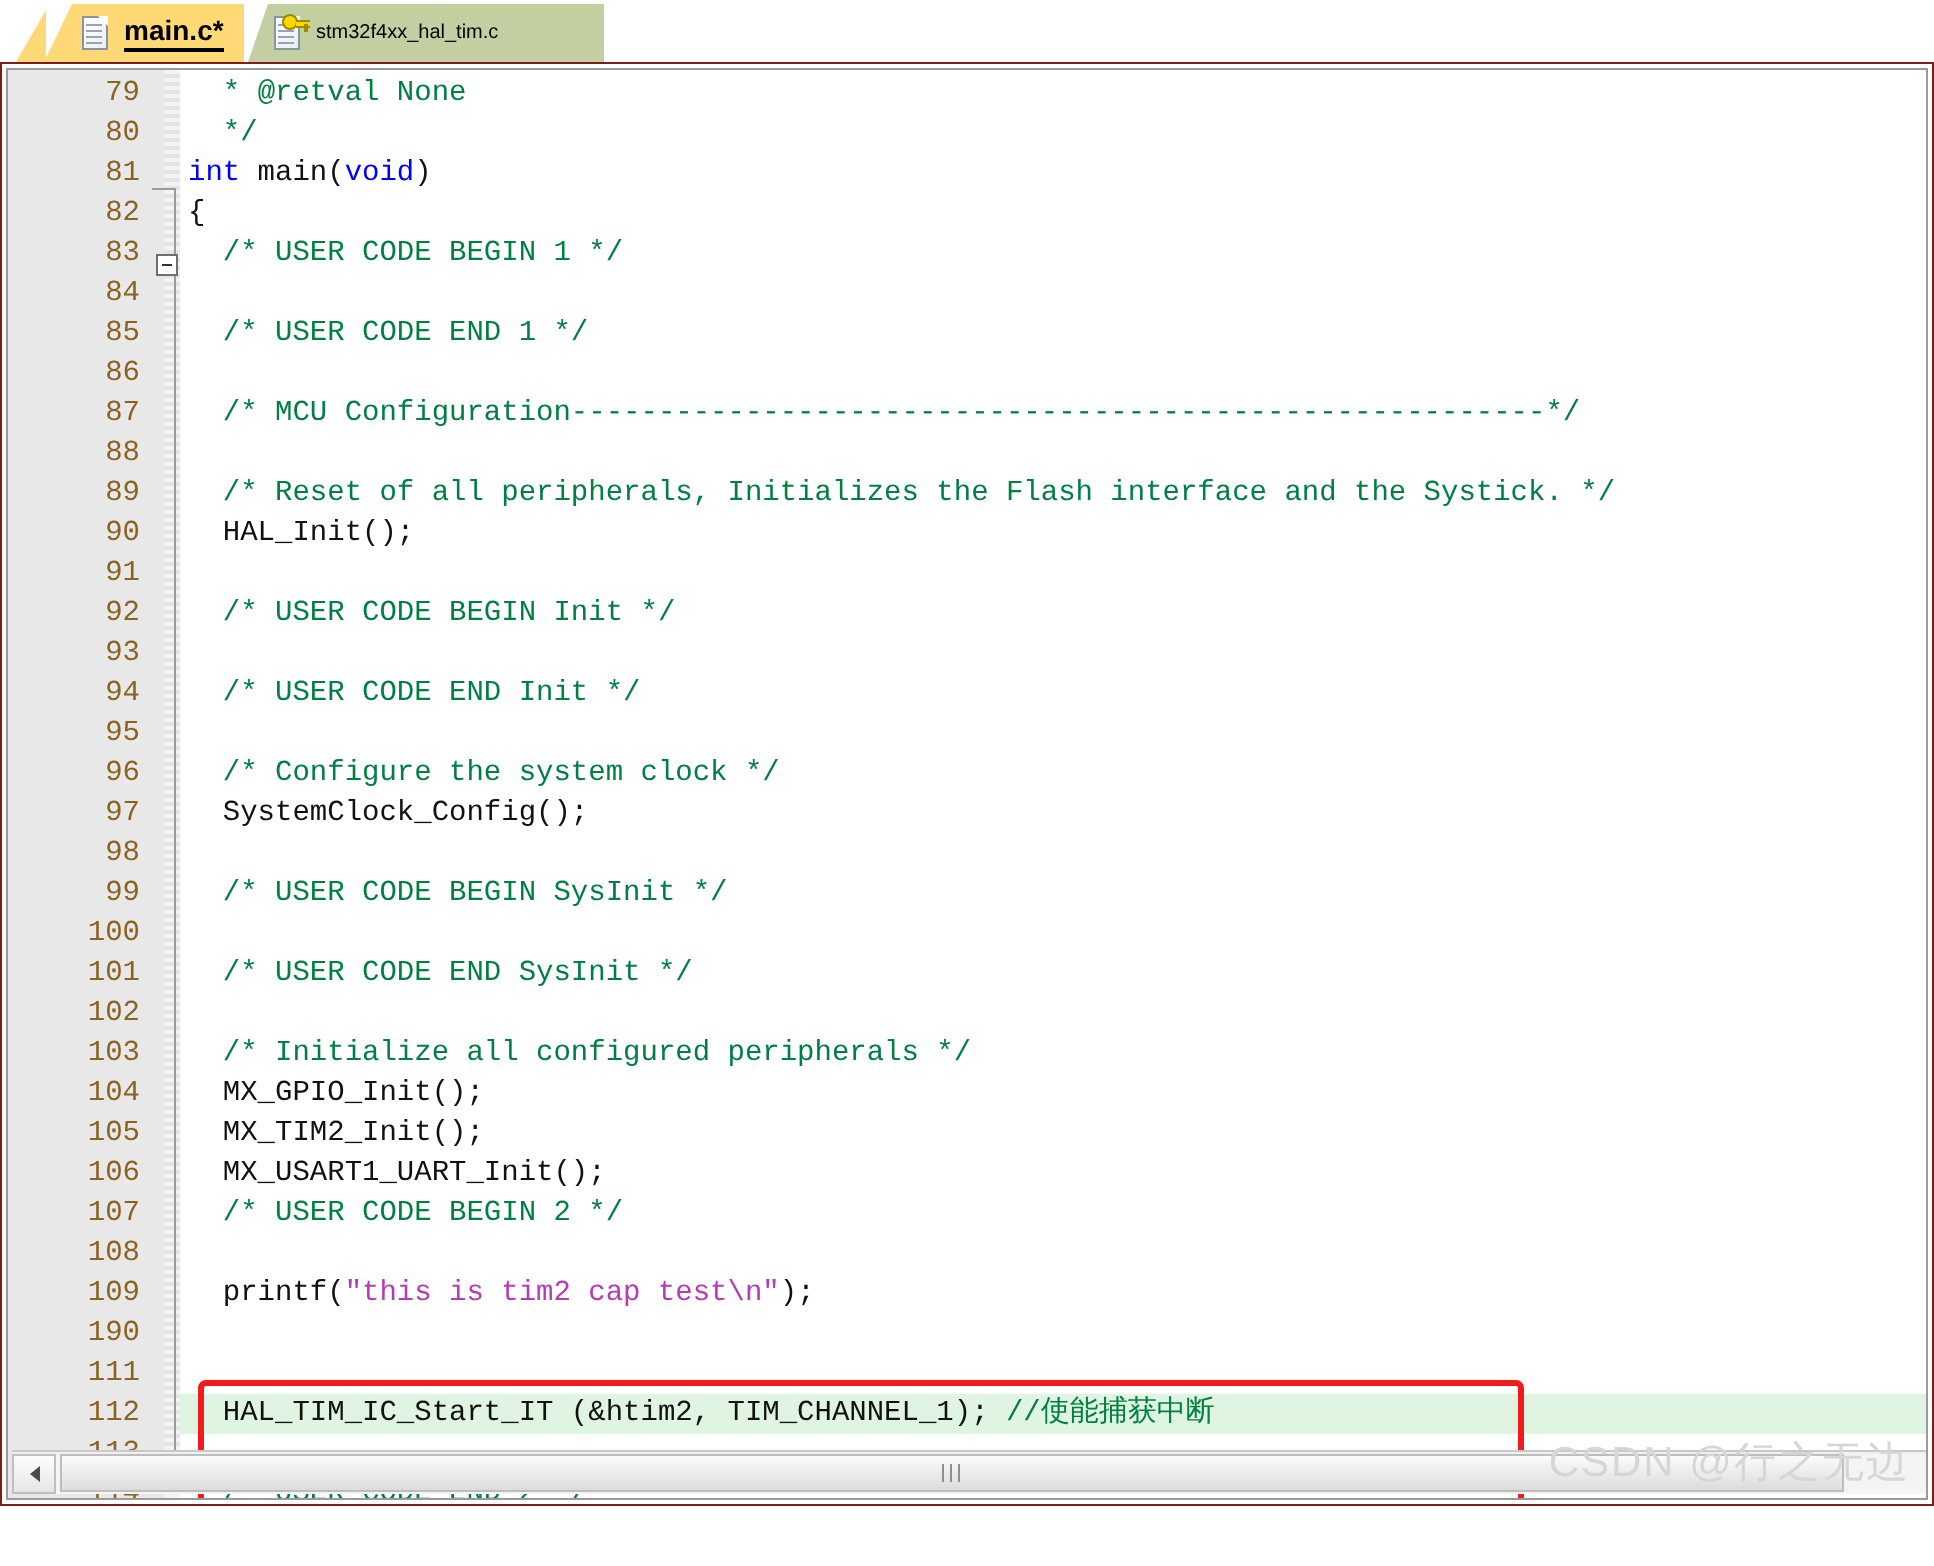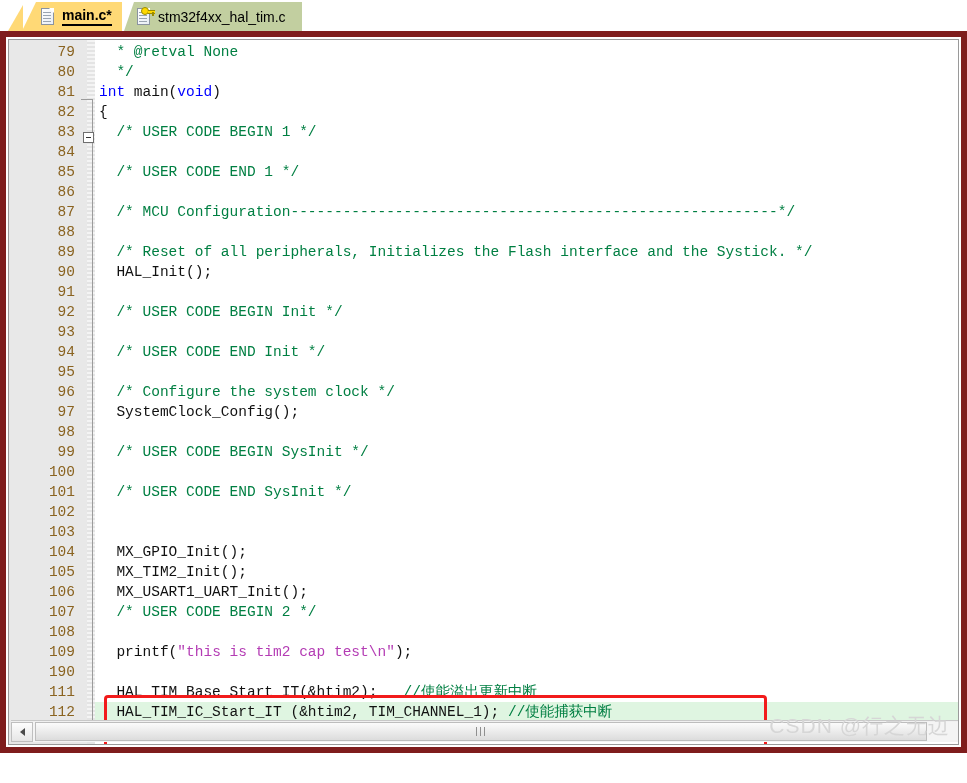--- a/index.html
+++ b/index.html
@@ -70,36 +70,36 @@
     font-weight:bold;color:#000000;font-size:14px;
     border-bottom:2px solid #000000;line-height:17px;
   }
   
   #tab-hal{
     left:124px;width:178px;
     background:#c2cfa0;
     clip-path:polygon(10px 0, 100% 0, 100% 100%, 0 100%);
     padding-left:12px;padding-right:8px;
   }
-  #tab-hal .tab-label{color:#000000;font-size:14px;}
+  #tab-hal .tab-label{color:#000000;font-size:10px;}
 
   
   .notch{
     position:absolute;left:8px;top:4px;width:16px;height:27px;
     background:#ffffff;
   }
   .notch::after{
     content:"";position:absolute;left:0;bottom:0;width:0;height:0;
     border-left:15px solid transparent;border-bottom:26px solid #ffd976;
   }
 
   
   #editor-frame{
     position:absolute;left:0;top:31px;width:967px;height:722px;
-    border:6px solid #7f1d1d;
+    border:1px solid #7f1d1d;
     box-sizing:border-box;
     background:#ffffff;
   }
   #editor-inner{
     position:absolute;left:2px;top:2px;right:2px;bottom:2px;
     border:1px solid #9a9a9a;
     box-sizing:border-box;
     background:#ffffff;
     overflow:hidden;
   }
@@ -256,29 +256,29 @@
         <div class="row" style="top: 282px;"><span class="lnum">93</span><span class="ltext"></span></div>
         <div class="row" style="top: 302px;"><span class="lnum">94</span><span class="ltext"><span class="c-comment">  /* USER CODE END Init */</span></span></div>
         <div class="row" style="top: 322px;"><span class="lnum">95</span><span class="ltext"></span></div>
         <div class="row" style="top: 342px;"><span class="lnum">96</span><span class="ltext"><span class="c-comment">  /* Configure the system clock */</span></span></div>
         <div class="row" style="top: 362px;"><span class="lnum">97</span><span class="ltext"><span class="c-plain">  SystemClock_Config();</span></span></div>
         <div class="row" style="top: 382px;"><span class="lnum">98</span><span class="ltext"></span></div>
         <div class="row" style="top: 402px;"><span class="lnum">99</span><span class="ltext"><span class="c-comment">  /* USER CODE BEGIN SysInit */</span></span></div>
         <div class="row" style="top: 422px;"><span class="lnum">100</span><span class="ltext"></span></div>
         <div class="row" style="top: 442px;"><span class="lnum">101</span><span class="ltext"><span class="c-comment">  /* USER CODE END SysInit */</span></span></div>
         <div class="row" style="top: 462px;"><span class="lnum">102</span><span class="ltext"></span></div>
-        <div class="row" style="top: 482px;"><span class="lnum">103</span></div>
+        <div class="row" style="top: 482px;"><span class="lnum">103</span><span class="ltext"><span class="c-comment">  /* Initialize all configured peripherals */</span></span></div>
         <div class="row" style="top: 502px;"><span class="lnum">104</span><span class="ltext"><span class="c-plain">  MX_GPIO_Init();</span></span></div>
         <div class="row" style="top: 522px;"><span class="lnum">105</span><span class="ltext"><span class="c-plain">  MX_TIM2_Init();</span></span></div>
         <div class="row" style="top: 542px;"><span class="lnum">106</span><span class="ltext"><span class="c-plain">  MX_USART1_UART_Init();</span></span></div>
         <div class="row" style="top: 562px;"><span class="lnum">107</span><span class="ltext"><span class="c-comment">  /* USER CODE BEGIN 2 */</span></span></div>
         <div class="row" style="top: 582px;"><span class="lnum">108</span><span class="ltext"></span></div>
         <div class="row" style="top: 602px;"><span class="lnum">109</span><span class="ltext"><span class="c-plain">  printf(</span><span class="c-string">"this is tim2 cap test\n"</span><span class="c-plain">);</span></span></div>
         <div class="row" style="top: 622px;"><span class="lnum">190</span><span class="ltext"></span></div>
-        <div class="row" style="top: 642px;"><span class="lnum">111</span><span class="ltext"><span class="c-plain">  HAL_TIM_Base_Start_IT(&amp;htim2);   </span><span class="c-comment">//使能溢出更新中断</span></span></div>
+        <div class="row" style="top: 642px;"><span class="lnum">111</span></div>
         <div class="hl-row" style="top: 662px;"></div>
         <div class="row" style="top: 662px;"><span class="lnum">112</span><span class="ltext"><span class="c-plain">  HAL_TIM_IC_Start_IT (&amp;htim2, TIM_CHANNEL_1); </span><span class="c-comment">//使能捕获中断</span></span></div>
         <div class="row" style="top: 682px;"><span class="lnum">113</span><span class="ltext"></span></div>
         <div class="row" style="top: 702px;"><span class="lnum">114</span><span class="ltext"><span class="c-comment">  /* USER CODE END 2 */</span></span></div>
       </div>
 
     <div id="fold-top-cap"></div>
     <div id="fold-line"></div>
     <div id="fold-box">
         <span class="minus"></span>

